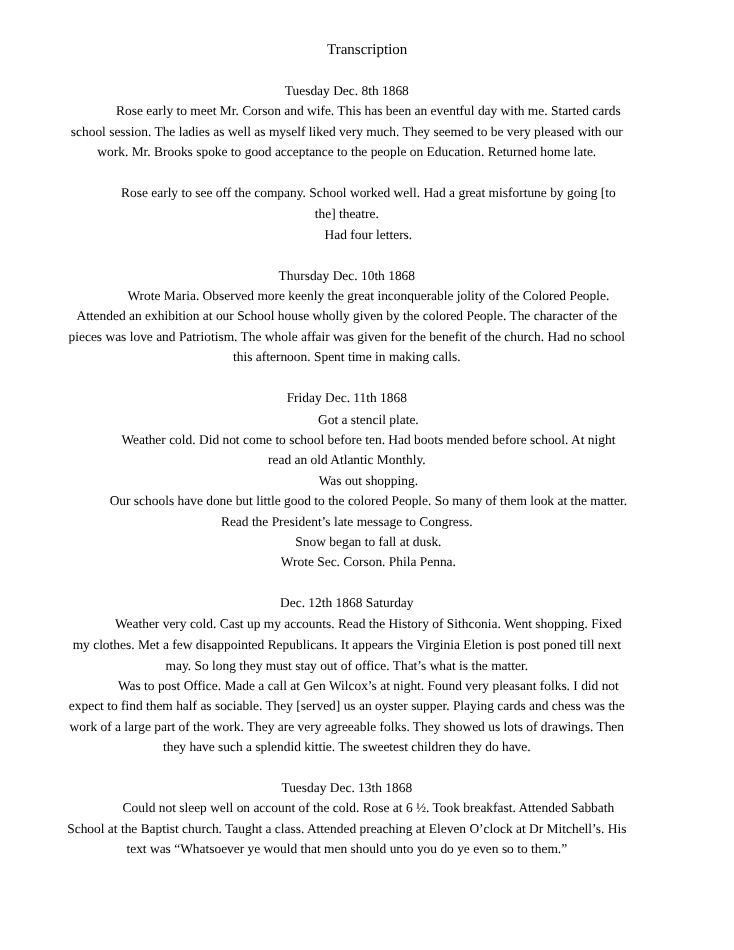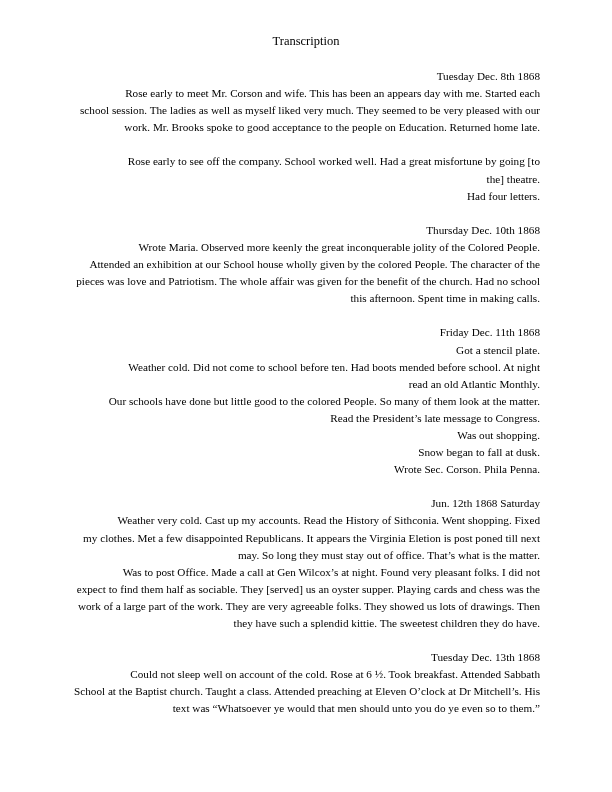--- a/index.html
+++ b/index.html
@@ -26,25 +26,25 @@
     top: 34px;
     left: 0;
     width: 612px;
     text-align: center;
     font-size: 12.5px;
     line-height: 1.2;
   }
   .body-text {
     position: absolute;
     top: 68px;
-    left: 72px;
+    left: 55px;
     width: 468px;
     font-size: 11.2px;
     line-height: 17.1px;
-    text-align: right;
+    text-align: center;
   }
   .entry {
     margin: 0;
   }
   .entry-heading {
     margin: 0;
     font-weight: normal;
     font-size: 11.2px;
     line-height: 17.1px;
   }
@@ -71,49 +71,49 @@
 <body>
 
 <div class="page">
 
   <div class="doc-title">Transcription</div>
 
   <div class="body-text">
 
     <div class="entry">
       <p class="entry-heading">Tuesday Dec. 8th  1868</p>
-      <p class="para">Rose early to meet Mr. Corson and wife.  This has been an appears day with me.  Started each school session.  The ladies as well as myself liked very much.  They seemed to be very pleased with our work.  Mr. Brooks spoke to good acceptance to the people on Education.  Returned home late.</p>
+      <p class="para">Rose early to meet Mr. Corson and wife.  This has been an eventful day with me.  Started cards school session.  The ladies as well as myself liked very much.  They seemed to be very pleased with our work.  Mr. Brooks spoke to good acceptance to the people on Education.  Returned home late.</p>
     </div>
     <div class="blank-line">&nbsp;</div>
 
     <div class="entry">
       <p class="para">Rose early to see off the company.  School worked well.  Had a great misfortune by going [to the] theatre.</p>
       <p class="para">Had four letters.</p>
     </div>
     <div class="blank-line">&nbsp;</div>
 
     <div class="entry">
       <p class="entry-heading">Thursday Dec. 10th 1868</p>
       <p class="para">Wrote Maria.  Observed more keenly the great inconquerable jolity of the Colored People.  Attended an exhibition at our School house wholly given by the colored People.  The character of the pieces was love and Patriotism.  The whole affair was given for the benefit of the church.  Had no school this afternoon.  Spent time in making calls.</p>
     </div>
     <div class="blank-line">&nbsp;</div>
 
     <div class="entry">
       <p class="entry-heading">Friday Dec. 11th 1868</p>
       <p class="para">Got a stencil plate.</p>
       <p class="para">Weather cold.  Did not come to school before ten.  Had boots mended before school.  At night read an old Atlantic Monthly.</p>
+      <p class="para">Was out shopping.</p>
       <p class="para">Our schools have done but little good to the colored People.  So many of them look at the matter.  Read the President’s late message to Congress.</p>
-      <p class="para">Was out shopping.</p>
       <p class="para">Snow began to fall at dusk.</p>
       <p class="para">Wrote Sec. Corson. Phila Penna.</p>
     </div>
     <div class="blank-line">&nbsp;</div>
 
     <div class="entry">
-      <p class="entry-heading">Jun. 12th 1868 Saturday</p>
+      <p class="entry-heading">Dec. 12th 1868 Saturday</p>
       <p class="para">Weather very cold.  Cast up my accounts.  Read the History of Sithconia.  Went shopping.  Fixed my clothes.  Met a few disappointed Republicans.  It appears the Virginia Eletion is post poned till next may.  So long they must stay out of office.  That’s what is the matter.</p>
       <p class="para">Was to post Office.  Made a call at Gen Wilcox’s at night.  Found very pleasant folks.  I did not expect to find them half as sociable.  They [served] us an oyster supper.  Playing cards and chess was the work of a large part of the work.  They are very agreeable folks.  They showed us lots of drawings.  Then they have such a splendid kittie.  The sweetest children they do have.</p>
     </div>
     <div class="blank-line">&nbsp;</div>
 
     <div class="entry">
       <p class="entry-heading">Tuesday Dec. 13th 1868</p>
       <p class="para">Could not sleep well on account of the cold.  Rose at 6 ½.  Took breakfast.  Attended Sabbath School at the Baptist church.  Taught a class.  Attended preaching at Eleven O’clock at Dr Mitchell’s.  His text was “Whatsoever ye would that men should unto you do ye even so to them.”</p>
     </div>
 

